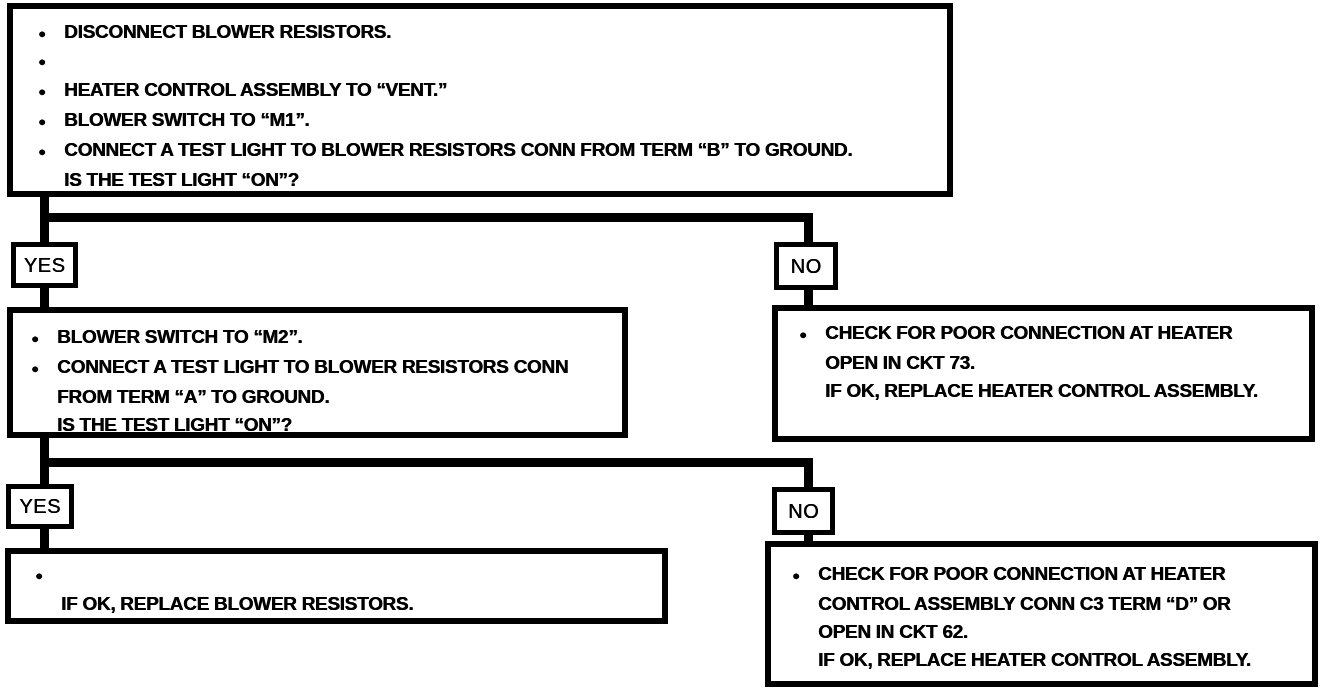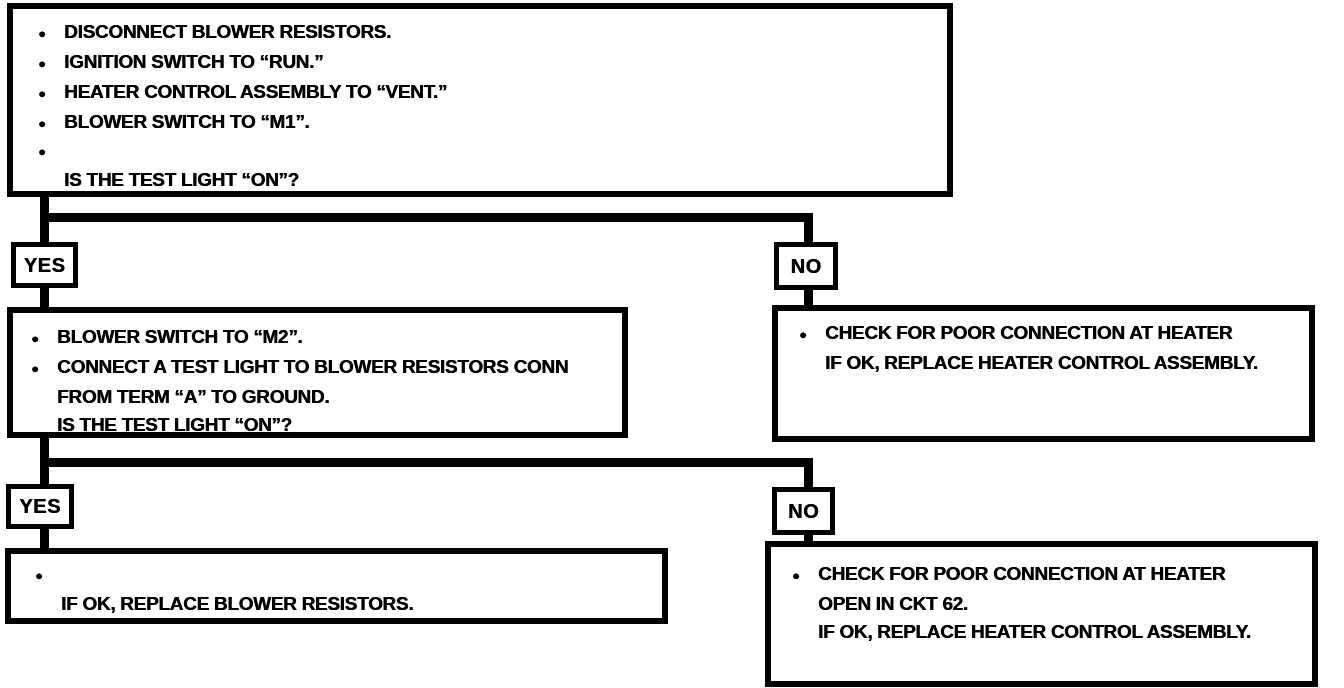--- a/index.html
+++ b/index.html
@@ -31,21 +31,21 @@
   
   .tag {
     position: absolute;
     background: #ffffff;
     border: 5px solid #000000;
     box-sizing: border-box;
     display: flex;
     align-items: center;
     justify-content: center;
     font-size: 20px;
-    font-weight: 700;
+    font-weight: 400;
     letter-spacing: 0.5px;
     text-shadow: 0.5px 0 #000000;
   }
   
   .conn {
     position: absolute;
     background: #000000;
   }
   
   .line {
@@ -89,32 +89,32 @@
   <div class="conn" style="left:40px;  top:529px; width:9px;   height:19px;"></div>
   <div class="conn" style="left:804px; top:535px; width:9px;   height:10px;"></div>
 
   <div class="box pad-start" style="left:7px; top:3px; width:946px; height:194px;">
     <div class="line">
       <span class="dot">●</span>
       <span class="txt">DISCONNECT BLOWER RESISTORS.</span>
     </div>
     <div class="line">
       <span class="dot">●</span>
-      <span class="txt">IGNITION SWITCH TO “RUN.”</span>
     </div>
     <div class="line">
       <span class="dot">●</span>
       <span class="txt">HEATER CONTROL ASSEMBLY TO “VENT.”</span>
     </div>
     <div class="line">
       <span class="dot">●</span>
       <span class="txt">BLOWER SWITCH TO “M1”.</span>
     </div>
     <div class="line">
       <span class="dot">●</span>
+      <span class="txt">CONNECT A TEST LIGHT TO BLOWER RESISTORS CONN FROM TERM “B” TO GROUND.</span>
     </div>
     <div class="line">
       <span class="dot"></span>
       <span class="txt">IS THE TEST LIGHT “ON”?</span>
     </div>
   </div>
 
   <div class="tag" style="left:11px; top:242px; width:67px; height:46px;">
     <span>YES</span>
   </div>
@@ -141,20 +141,24 @@
     </div>
   </div>
 
   <div class="box pad-s2n" style="left:772px; top:305px; width:543px; height:137px;">
     <div class="line">
       <span class="dot">●</span>
       <span class="txt">CHECK FOR POOR CONNECTION AT HEATER</span>
     </div>
     <div class="line">
       <span class="dot"></span>
+      <span class="txt">OPEN IN CKT 73.</span>
+    </div>
+    <div class="line">
+      <span class="dot"></span>
       <span class="txt">IF OK, REPLACE HEATER CONTROL ASSEMBLY.</span>
     </div>
   </div>
 
   <div class="tag" style="left:6px; top:484px; width:68px; height:45px;">
     <span>YES</span>
   </div>
   <div class="tag" style="left:772px; top:487px; width:63px; height:48px;">
     <span>NO</span>
   </div>
@@ -169,20 +173,24 @@
     </div>
   </div>
 
   <div class="box pad-s3n" style="left:765px; top:541px; width:553px; height:146px;">
     <div class="line">
       <span class="dot">●</span>
       <span class="txt">CHECK FOR POOR CONNECTION AT HEATER</span>
     </div>
     <div class="line">
       <span class="dot"></span>
+      <span class="txt">CONTROL ASSEMBLY CONN C3 TERM “D” OR</span>
+    </div>
+    <div class="line">
+      <span class="dot"></span>
       <span class="txt">OPEN IN CKT 62.</span>
     </div>
     <div class="line">
       <span class="dot"></span>
       <span class="txt">IF OK, REPLACE HEATER CONTROL ASSEMBLY.</span>
     </div>
   </div>
 
 </div>
 

